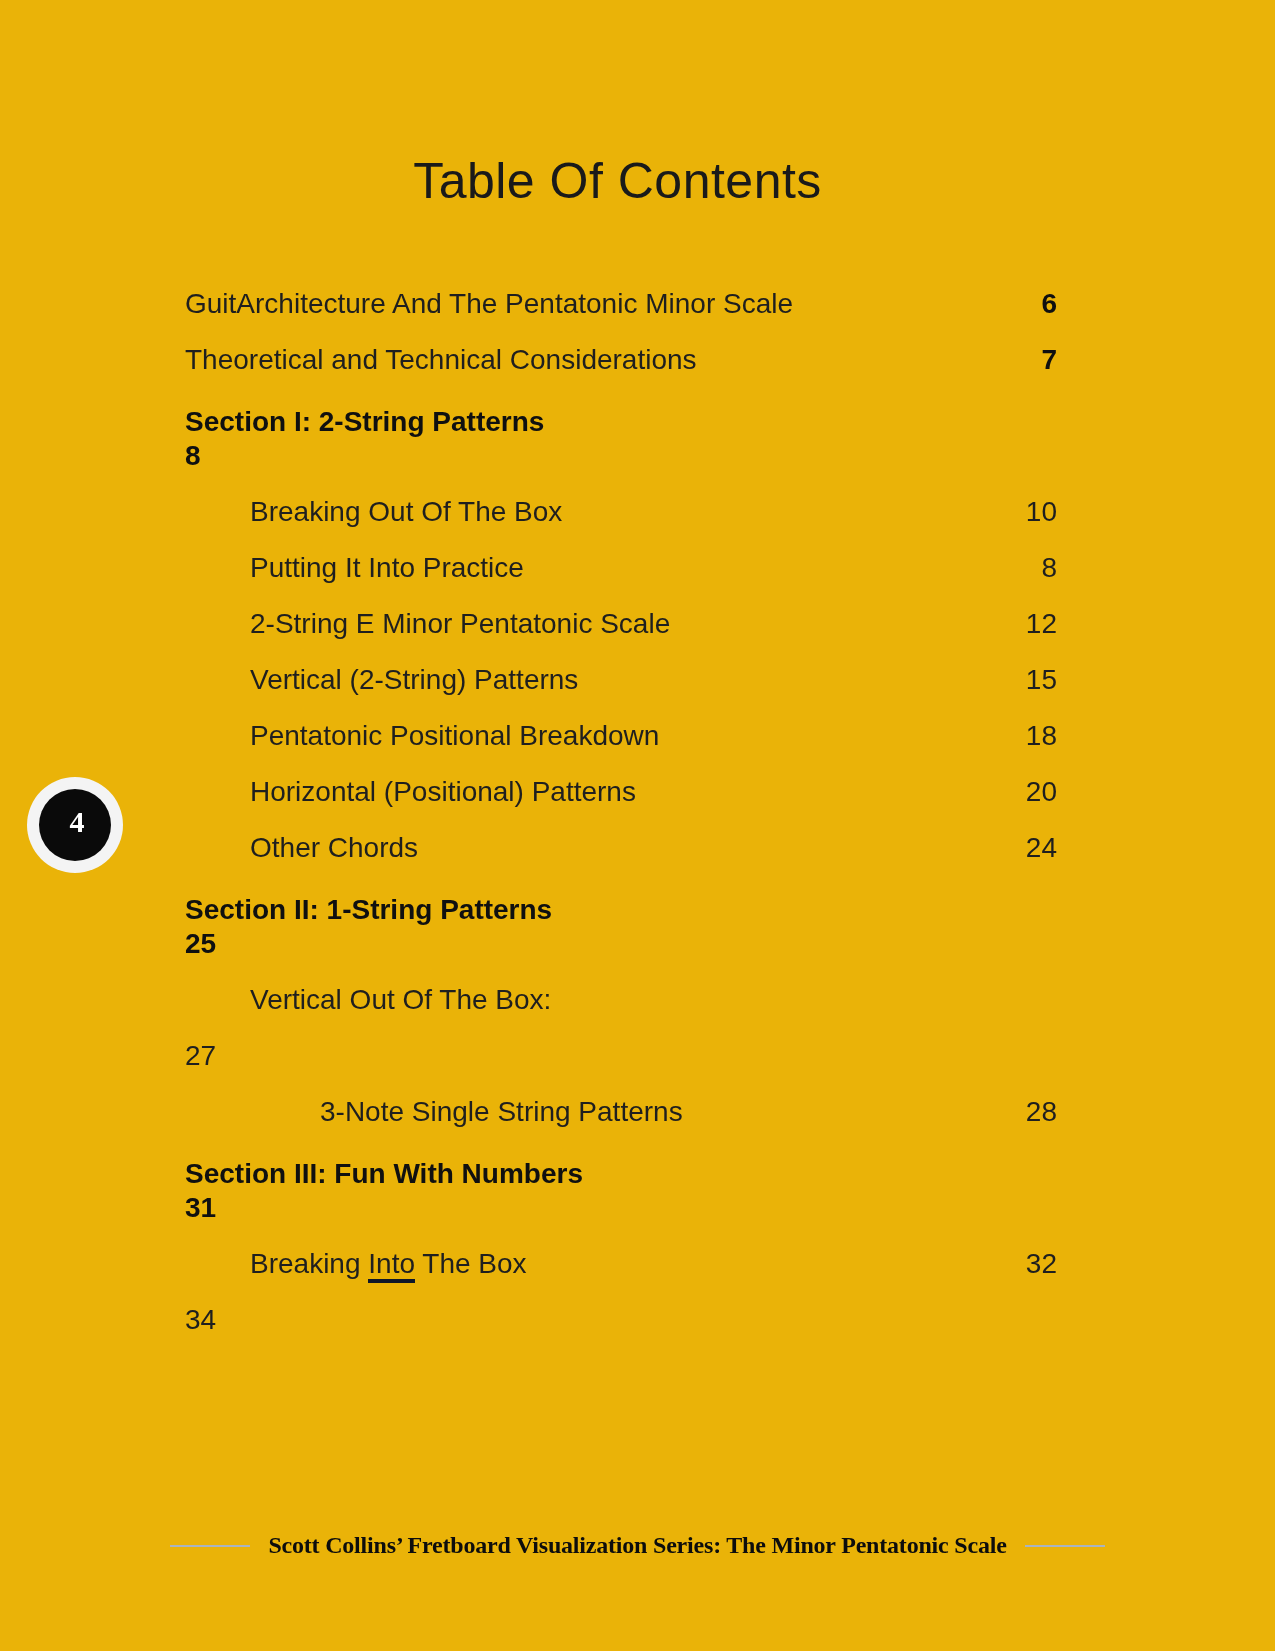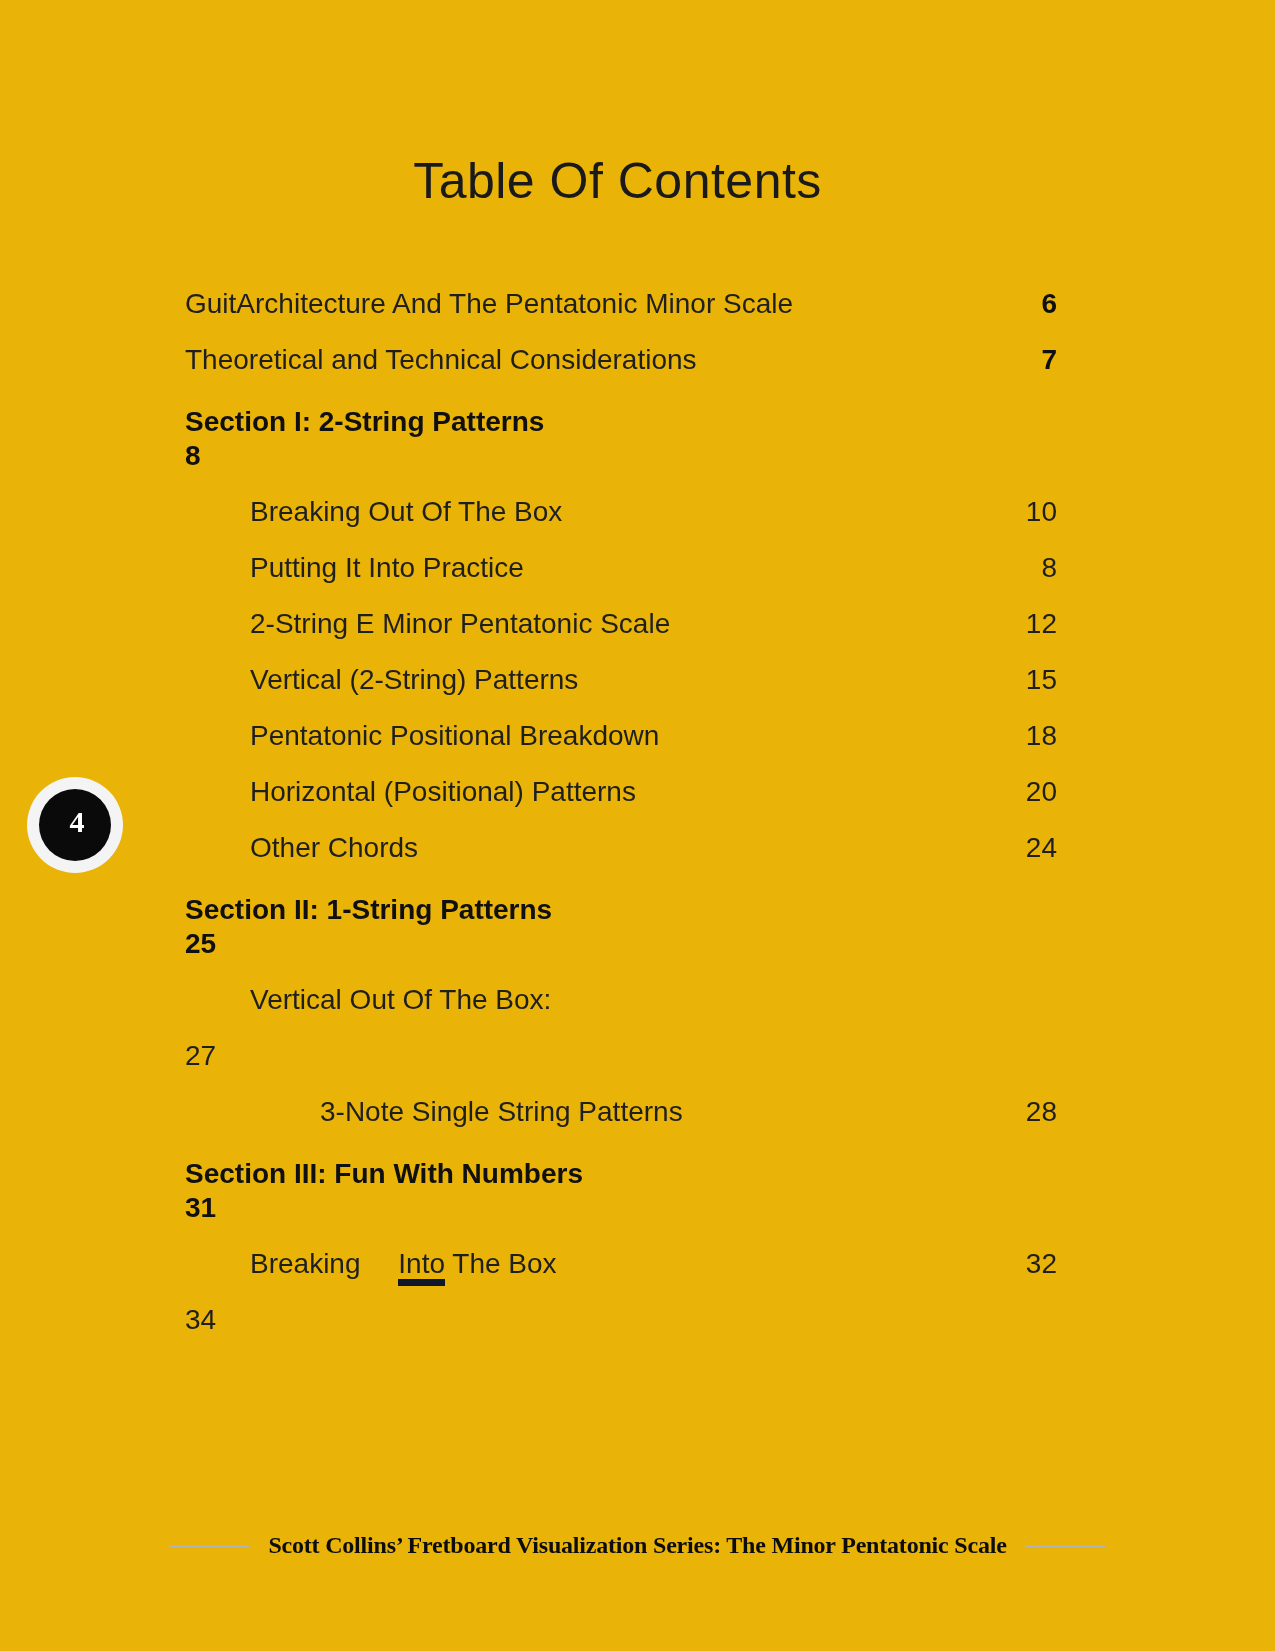--- a/index.html
+++ b/index.html
@@ -58,21 +58,21 @@
     margin-bottom:22px;
     white-space:nowrap;
   }
   .row.gap{margin-top:28px;flex-direction:column;}
   .row .label{color:#1f1f1f;}
   .row.section .label{font-weight:700;color:#101010;}
   .row .pagenum{color:#1f1f1f;text-align:right;}
   .row .pagenum.bold{font-weight:700;color:#101010;}
   .row.level1 .label{padding-left:65px;}
   .row.level2 .label{padding-left:135px;}
-  .u{border-bottom:7px solid #0f172a;margin-left:30px;}
+  .u{border-bottom:4px solid #0f172a;}
   
   .footer{
     position:absolute;
     left:0;top:1532px;width:1275px;
     display:flex;align-items:center;justify-content:center;
     gap:18px;
   }
   .footer-rule{
     width:80px;height:2px;
     background:#a9b4c0;

